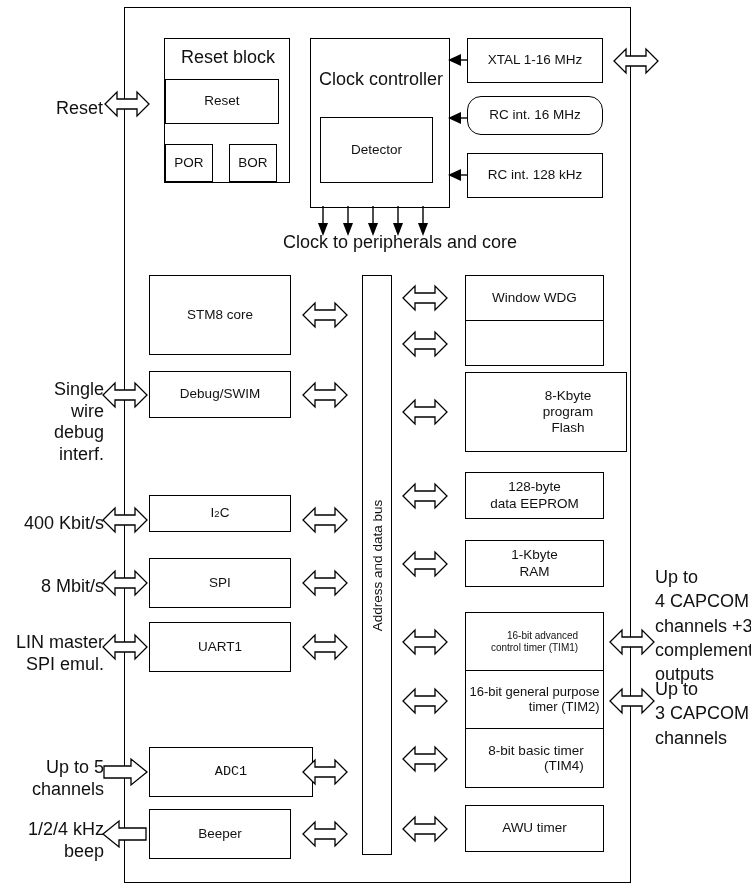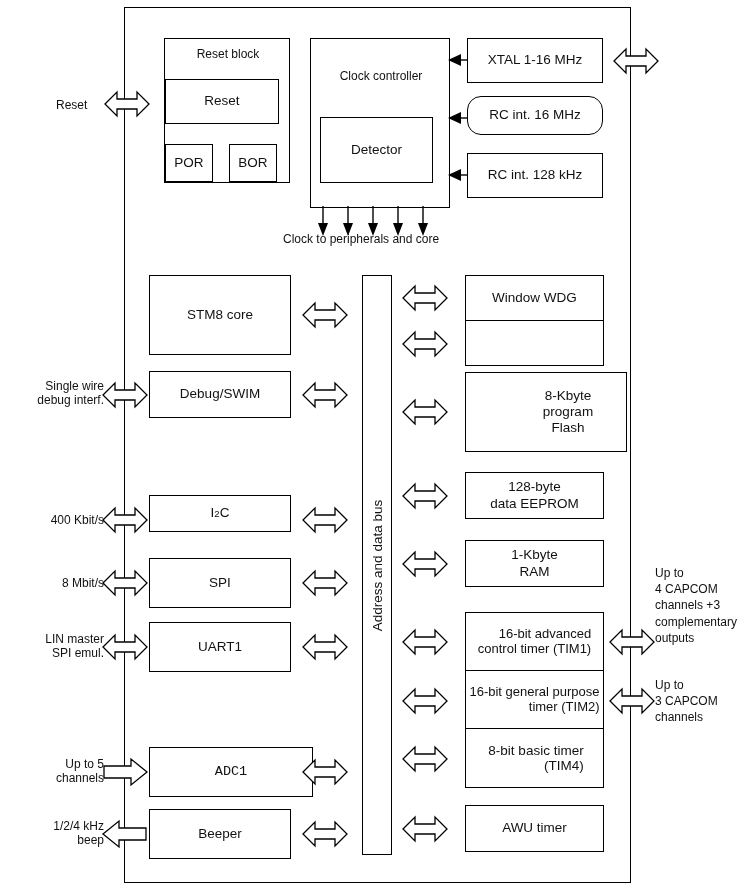--- a/index.html
+++ b/index.html
@@ -7,21 +7,21 @@
        font-family:"Liberation Sans",sans-serif;color:#111111;
        -webkit-font-smoothing:antialiased;}
   #stage{position:absolute;left:0;top:0;width:751px;height:893px;overflow:hidden;}
 
   
   .box{position:absolute;border:1.4px solid #000;background:#fff;box-sizing:border-box;}
   .lbl{position:absolute;box-sizing:border-box;display:flex;align-items:center;
        justify-content:center;text-align:right;line-height:1.12;}
   .boxlabel{width:100%;height:100%;display:flex;align-items:center;justify-content:center;
             text-align:center;line-height:1.2;font-size:13.5px;}
-  .txt{position:absolute;font-size:12px;line-height:1.2;white-space:pre;}
+  .txt{position:absolute;font-size:18px;line-height:1.2;white-space:pre;}
   .hline{position:absolute;background:#000;height:1.4px;}
   .vbus{position:absolute;transform:rotate(-90deg);transform-origin:center center;
         font-size:13.5px;white-space:nowrap;}
   .arrowsvg{position:absolute;overflow:visible;}
   .sup{font-size:9.5px;vertical-align:super;line-height:0;}
 </style>
 </head>
 <body>
 
 <div id="stage">
@@ -200,21 +200,21 @@
 data EEPROM</div>
   </div>
 
   <div class="box" style="left:465px;top:540px;width:139px;height:47px;">
     <div class="boxlabel" style="white-space: pre-line;">1-Kbyte
 RAM</div>
   </div>
 
   <div class="box" style="left:465px;top:612px;width:139px;height:176px;"></div>
   <div class="lbl" style="left:465px;top:612px;width:139px;height:59px;">
-    <span style="font-size:13px;white-space:pre-line;">16-bit advanced
+    <span style="font-size:10px;white-space:pre-line;">16-bit advanced
 control timer (TIM1)</span>
   </div>
   <div class="hline" style="left:465px;top:670px;width:139px;"></div>
   <div class="lbl" style="left:465px;top:671px;width:139px;height:58px;">
     <span style="font-size:13px;white-space:pre-line;">16-bit general purpose
 timer (TIM2)</span>
   </div>
   <div class="hline" style="left:465px;top:728px;width:139px;"></div>
   <div class="lbl" style="left:465px;top:729px;width:142px;height:58px;">
     <span style="font-size:13.5px;white-space:pre-line;">8-bit basic timer

